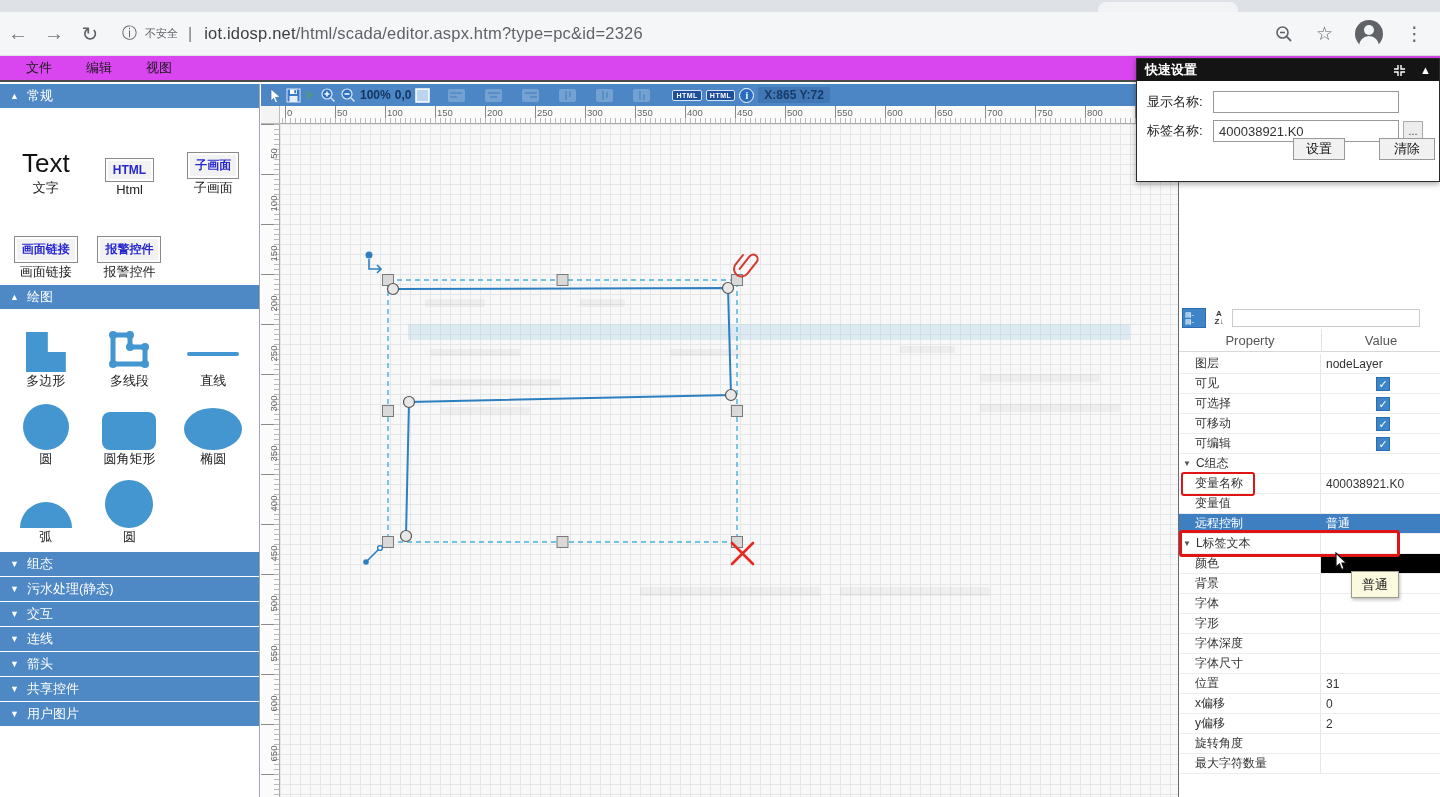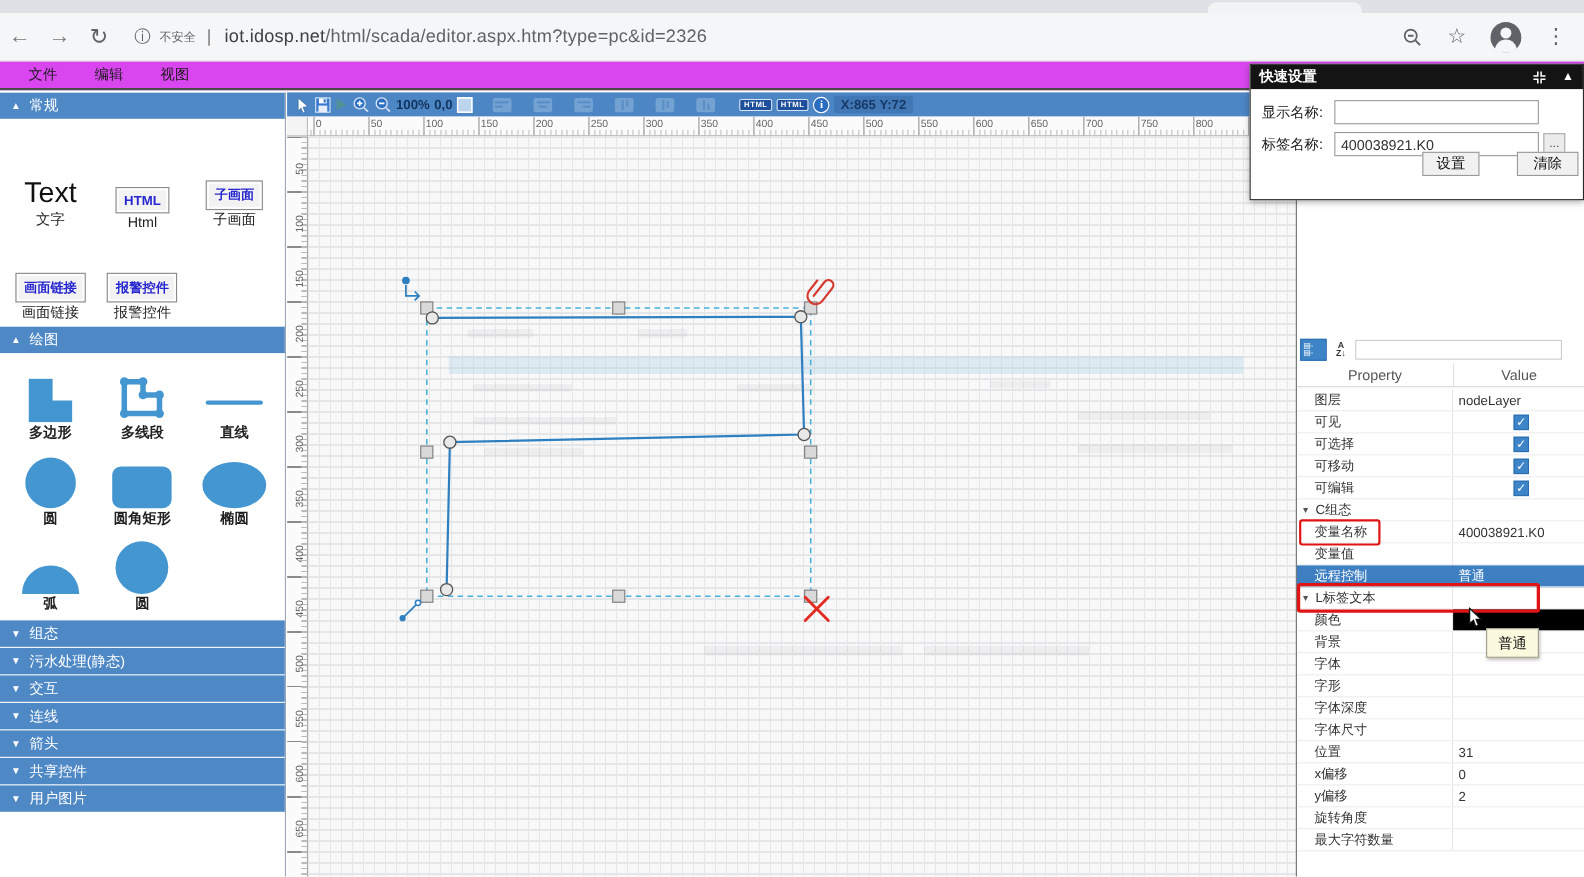--- a/index.html
+++ b/index.html
@@ -29,26 +29,26 @@
 
   
   .main { position:absolute; left:0; top:84px; width:1440px; height:713px; }
   .sidebar { position:absolute; left:0; top:0; width:260px; height:713px; background:#fff; border-right:1px solid #9aa7b3; overflow:hidden; }
   .canvas-region { position:absolute; left:261px; top:0; width:917px; height:713px; }
   .prop-panel { position:absolute; right:0; top:0; width:262px; height:713px; background:#fff; border-left:1px solid #6b6b6b; }
 
   
   .sec-header { height:24px; background:#4e88c5; color:#fff; font-size:13px; display:flex; align-items:center; padding-left:10px; margin-bottom:1px; cursor:pointer; }
   .sec-tri { font-size:9px; margin-right:8px; }
-  .palette-general { padding:20px 4px 4px 4px; display:grid; grid-template-columns:1fr 1fr 1fr; row-gap:4px; }
+  .palette-general { padding:8px 4px 4px 4px; display:grid; grid-template-columns:1fr 1fr 1fr; row-gap:4px; }
   .pal-cell { display:flex; flex-direction:column; align-items:center; justify-content:flex-end; height:80px; cursor:pointer; }
   .pal-label { font-size:13px; color:#222; }
   .text-preview { font-size:26px; color:#111; }
   .mini-btn { border:1px solid #8a8a8a; background:#f2f2f2; box-shadow:inset 0 0 0 2px #fdfdfd; color:#2727cf; font-weight:bold; font-size:12px; padding:4px 7px; white-space:nowrap; }
-  .palette-draw { padding:10px 4px 6px 4px; display:grid; grid-template-columns:1fr 1fr 1fr; row-gap:8px;font-weight:bold; }
+  .palette-draw { padding:10px 4px 6px 4px; display:grid; grid-template-columns:1fr 1fr 1fr; row-gap:8px; }
   .pal-cell-d { display:flex; flex-direction:column; align-items:center; justify-content:flex-end; height:70px; cursor:pointer; }
   .sh { background:#4496d0; }
   .sh-polygon { width:40px; height:40px; clip-path:polygon(0 0,55% 0,55% 50%,100% 50%,100% 100%,0 100%); }
   .sh-line { width:52px; height:4px; border-radius:2px; margin-bottom:16px; }
   .sh-rect { width:54px; height:38px; }
   .sh-circle { width:46px; height:46px; border-radius:50%; }
   .sh-rrect { width:54px; height:38px; border-radius:8px; }
   .sh-ellipse { width:58px; height:42px; border-radius:50%; }
   .sh-arc { width:52px; height:26px; border-radius:52px 52px 0 0; }
   .sh-circle2 { width:48px; height:48px; border-radius:50%; }

